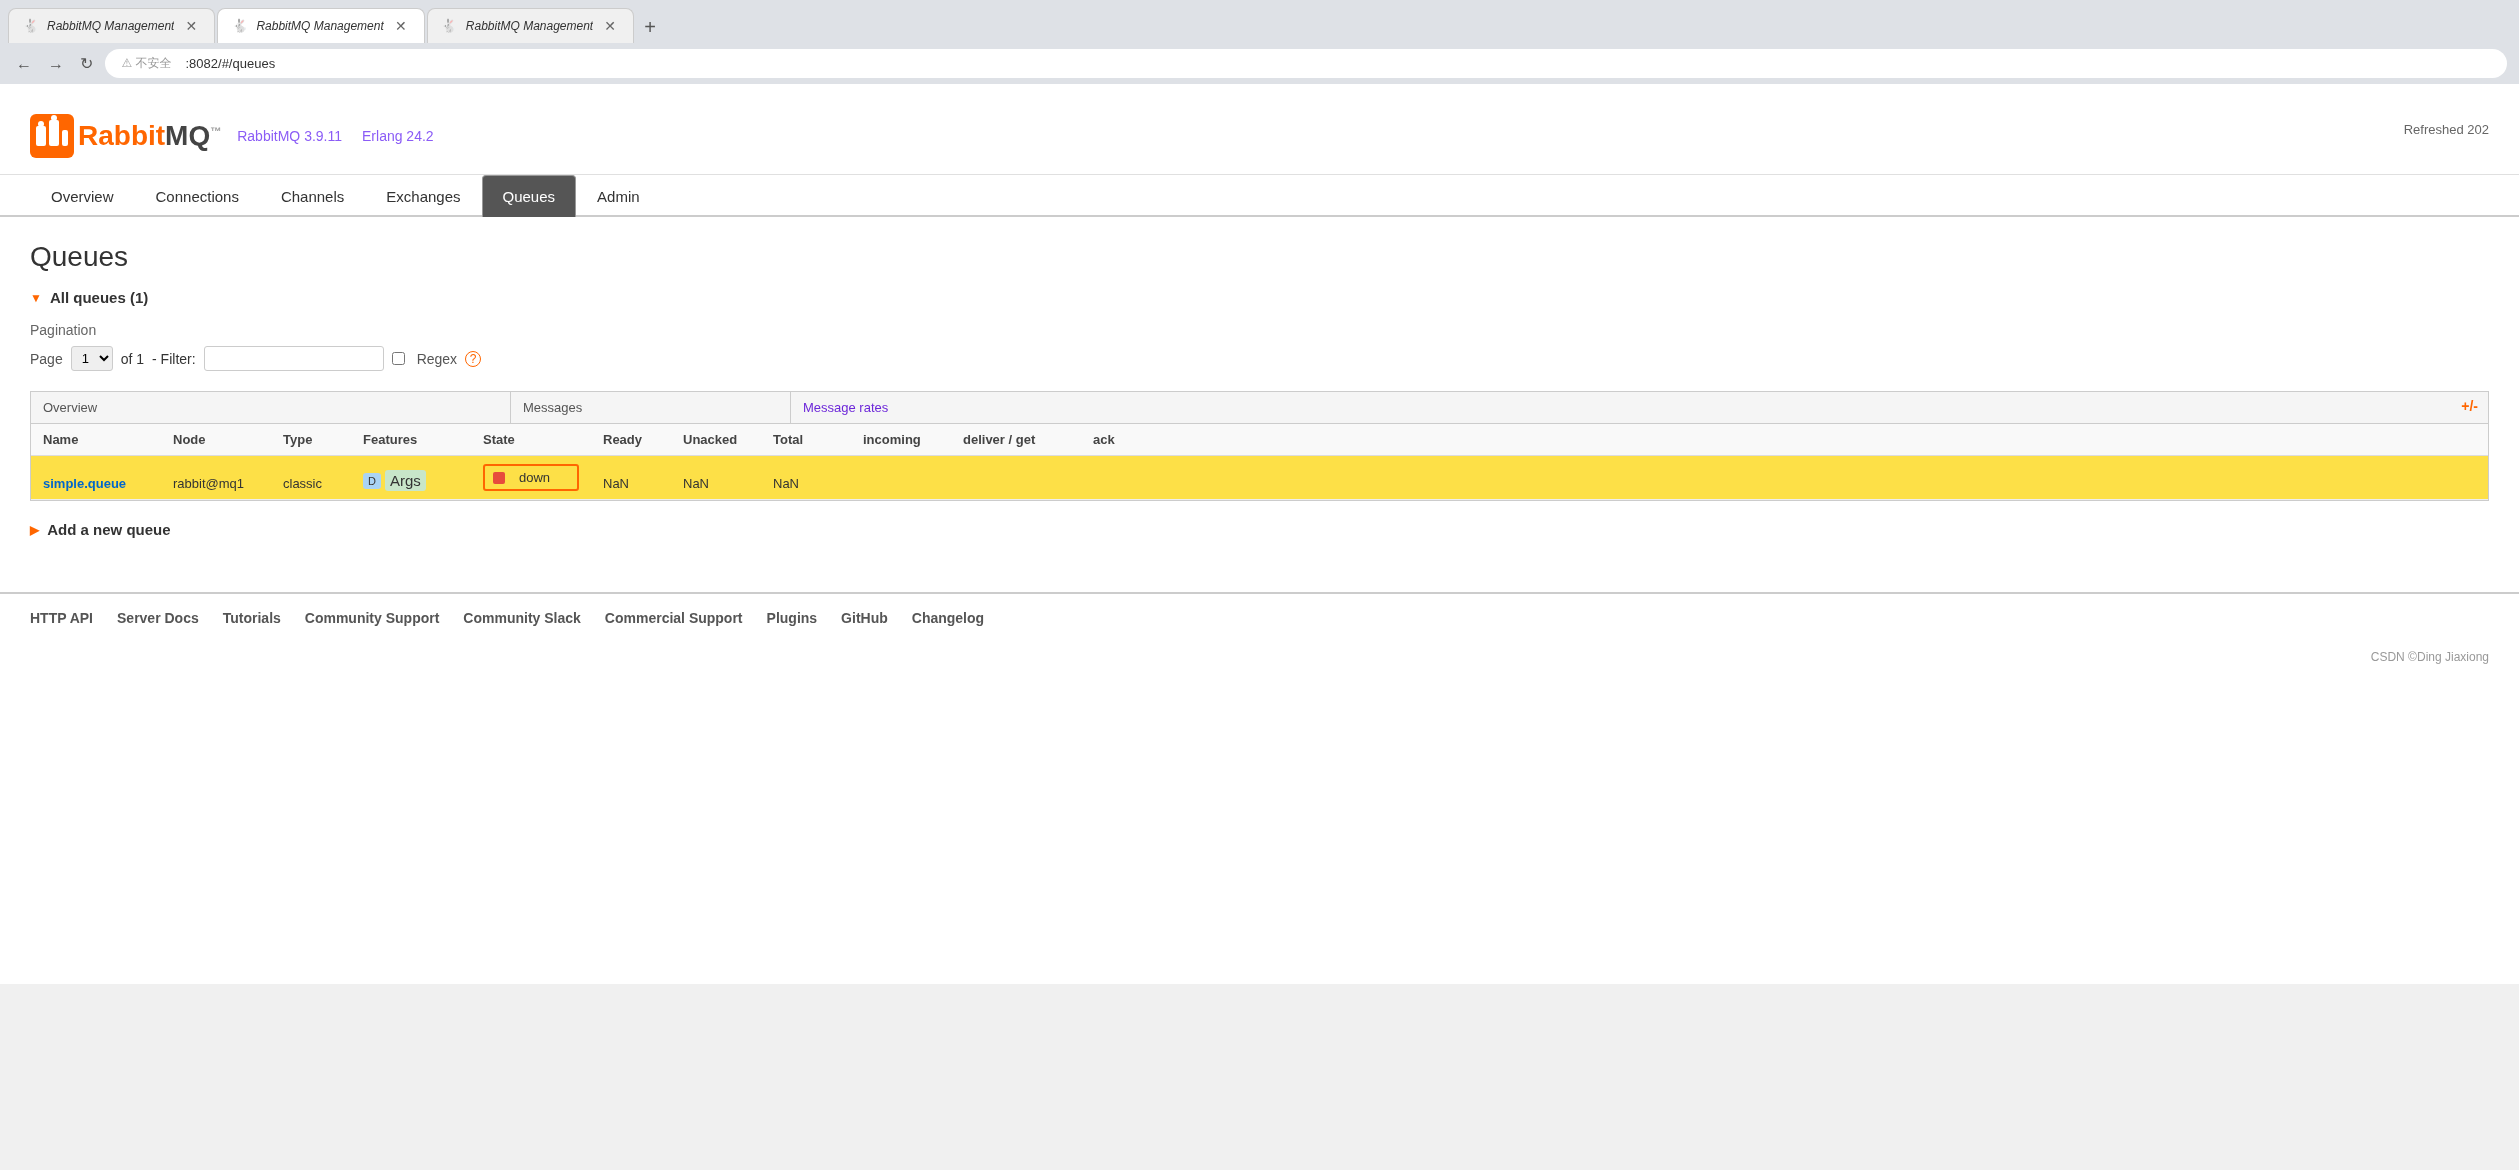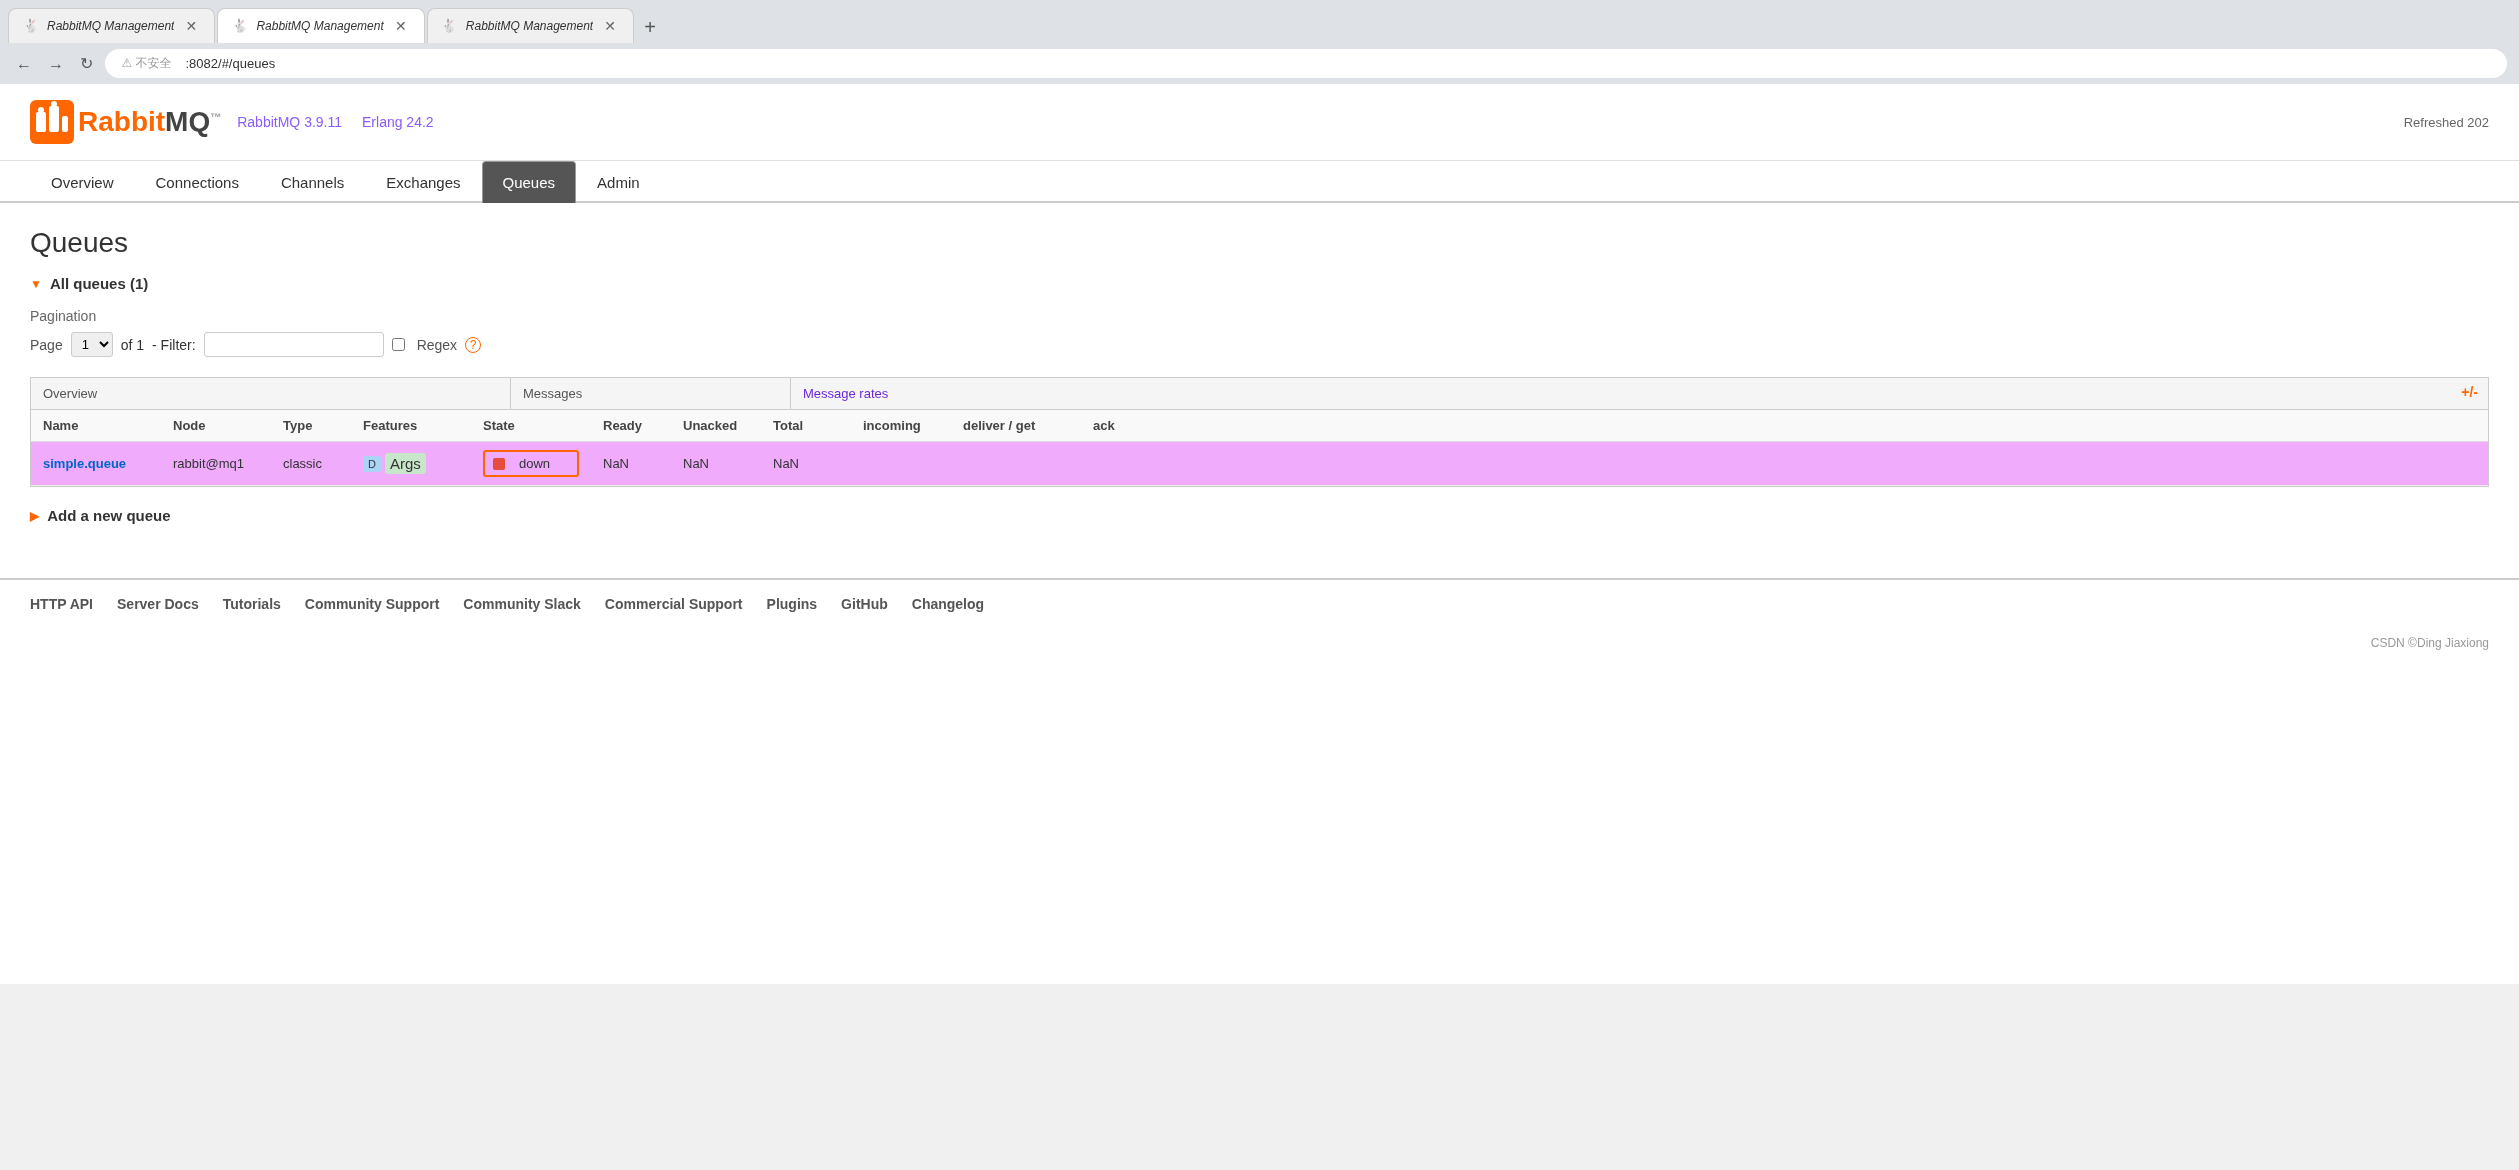--- a/index.html
+++ b/index.html
@@ -19,21 +19,21 @@
     .nav-btn { background: none; border: none; cursor: pointer; color: #555; font-size: 16px; padding: 4px; border-radius: 50%; }
     .address-input { flex: 1; background: #fff; border: none; border-radius: 16px; padding: 6px 16px; font-size: 13px; color: #333; display: flex; align-items: center; gap: 14px; }
     .security-warning { color: #999; font-size: 12px; }
     .url-text { color: #333; font-size: 13px; }
 
     
     .page-content { background: #fff; min-height: 900px; }
 
     
     .page-header { padding: 16px 30px; display: flex; align-items: center; justify-content: space-between; border-bottom: 1px solid #e0e0e0; }
-    .logo-area { display: flex; align-items: center; gap: 16px; }
+    .logo-area { display: flex; align-items: center; gap: 16px; margin-top: 14px; }
     .logo { display: flex; align-items: center; gap: 4px; }
     .version-info { display: flex; gap: 20px; color: #8b5cf6; font-size: 14px; }
     .refreshed-text { color: #666; font-size: 13px; }
 
     
     .main-nav { display: flex; border-bottom: 2px solid #ccc; padding: 0 30px; }
     .nav-item { padding: 12px 20px; font-size: 15px; color: #333; cursor: pointer; text-decoration: none; border: 1px solid transparent; border-bottom: none; margin-bottom: -2px; }
     .nav-item.active { background: #555; color: #fff; border-color: #999; border-bottom-color: #555; border-radius: 4px 4px 0 0; }
 
     
@@ -63,21 +63,21 @@
     .col-type { flex: 0 0 80px; padding: 8px 12px; }
     .col-features { flex: 0 0 120px; padding: 8px 12px; }
     .col-state { flex: 0 0 120px; padding: 8px 12px; border-left: none; }
     .col-ready { flex: 0 0 80px; padding: 8px 12px; }
     .col-unacked { flex: 0 0 90px; padding: 8px 12px; }
     .col-total { flex: 0 0 90px; padding: 8px 12px; }
     .col-incoming { flex: 0 0 100px; padding: 8px 12px; }
     .col-deliver { flex: 0 0 130px; padding: 8px 12px; }
     .col-ack { flex: 0 0 80px; padding: 8px 12px; }
 
-    .table-data-row { display: flex; border-bottom: 1px solid #eee; font-size: 13px; align-items: center; background: #f0abfc; }
+    .table-data-row { display: flex; border-bottom: 1px solid #eee; font-size: 13px; align-items: flex-end; background: #fde047; }
 
     .badge-d { background: #aad4f5; color: #333; font-size: 11px; padding: 2px 5px; border-radius: 3px; margin-right: 4px; }
     .badge-args { background: #c8e6c9; color: #333; font-size: 15px; padding: 2px 5px; border-radius: 3px; cursor: pointer; }
 
     .state-cell { display: flex; align-items: center; gap: 14px; border: 2px solid #f60; padding: 4px 8px; border-radius: 3px; }
     .state-indicator { width: 12px; height: 12px; background: #e74c3c; border-radius: 2px; display: inline-block; }
 
     
     .add-queue-section { margin-top: 16px; margin-bottom: 30px; }
     .add-queue-toggle { display: flex; align-items: center; gap: 8px; cursor: pointer; font-size: 15px; color: #333; font-weight: bold; }

